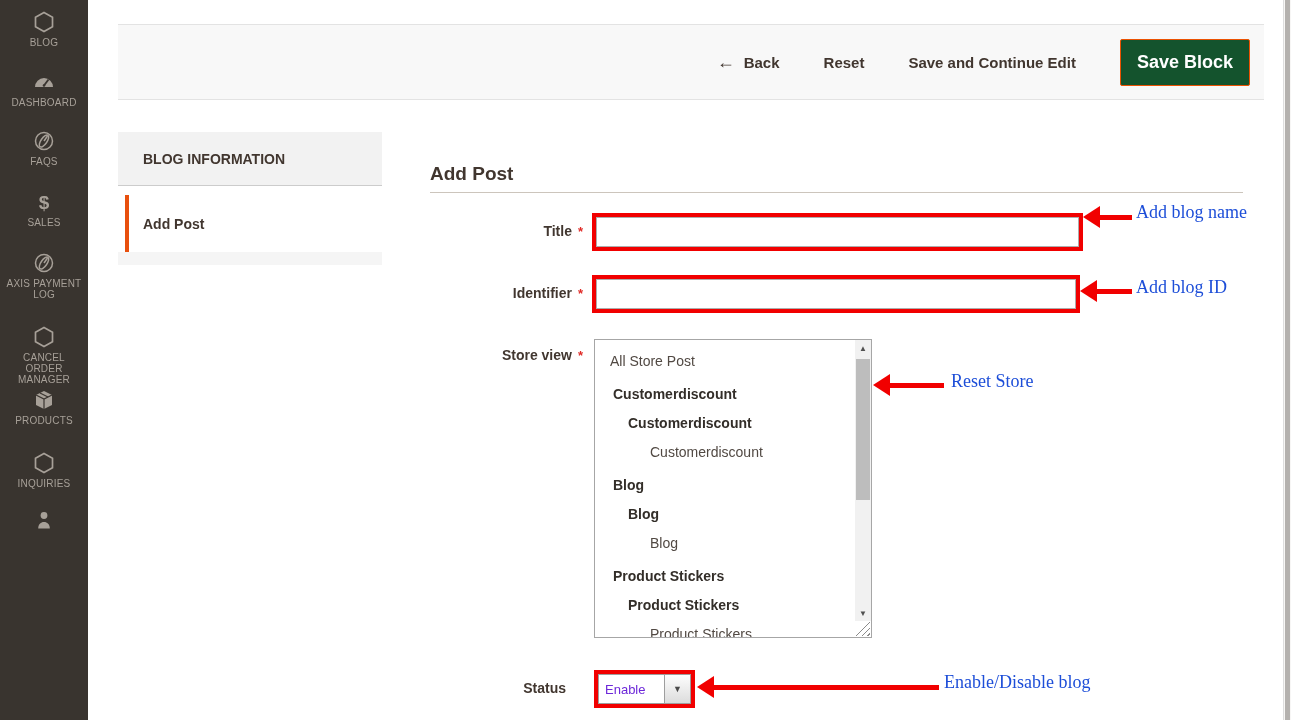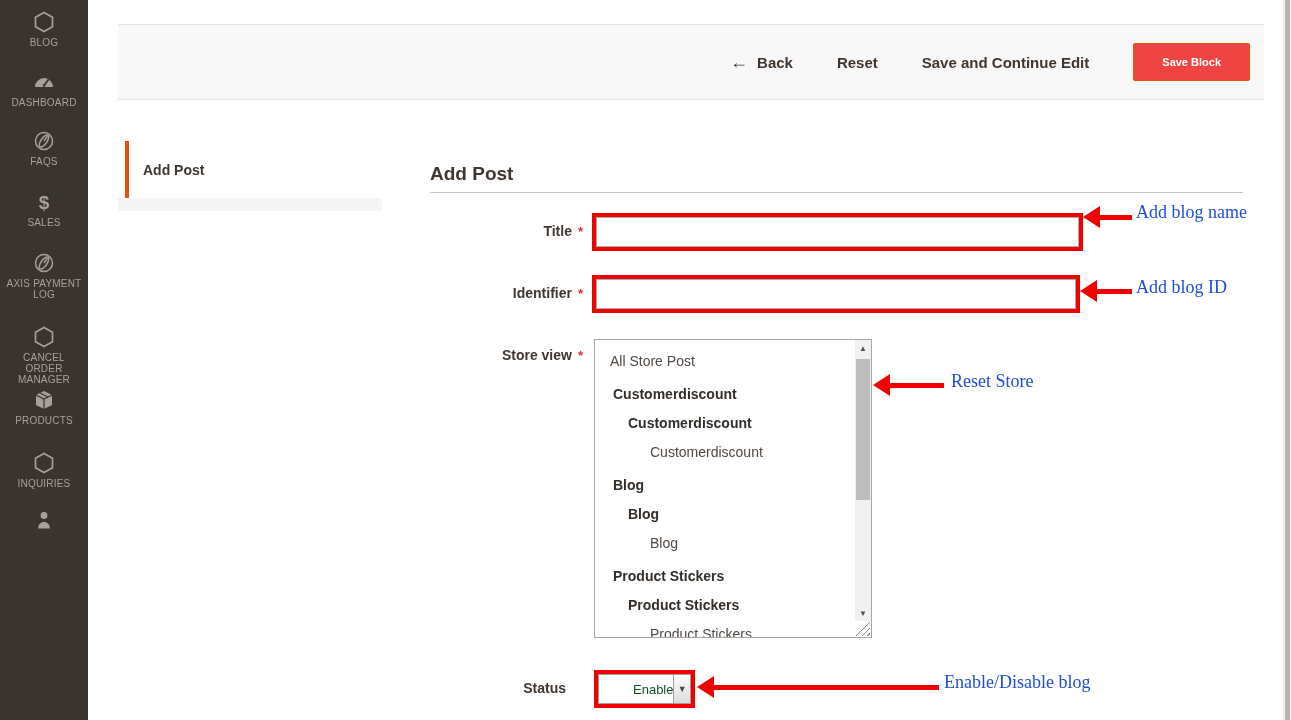--- a/index.html
+++ b/index.html
@@ -41,22 +41,22 @@
     background:#f8f8f8; border-top:1px solid #e3e3e3; border-bottom:1px solid #e3e3e3;
     display:flex; align-items:center; justify-content:flex-end; gap:44px;
     padding-right:14px;
   }
   .tb-link {
     font-size:15px; font-weight:700; color:#41362f; background:none; border:none;
     font-family:"Liberation Sans", sans-serif; cursor:pointer; display:flex; align-items:center; gap:9px;
   }
   .tb-link .arr { font-size:18px; font-weight:400; line-height:14px; }
   .btn-primary {
-    background:#ef4444; color:#fff; border:1px solid #eb5202; border-radius:2px;
-    font-size:11px; font-weight:700; padding:12px 28px; cursor:pointer;
+    background:#14532d; color:#fff; border:1px solid #eb5202; border-radius:2px;
+    font-size:18px; font-weight:700; padding:12px 16px; cursor:pointer;
     font-family:"Liberation Sans", sans-serif;
   }
 
   
   .panel { position:absolute; left:118px; top:132px; width:264px; }
   .panel-header {
     height:54px; background:#f2f2f2; border-bottom:1px solid #cccccc;
     display:flex; align-items:center; padding-left:25px;
     font-size:14px; font-weight:700; color:#41362f;
   }
@@ -119,21 +119,21 @@
     clip-path:polygon(100% 0, 100% 100%, 0 100%);
     cursor:nwse-resize;
   }
 
   
   .status-box { position:absolute; left:594px; top:670px; width:101px; height:38px; border:4px solid #f10000; background:#fff; }
   .sel {
     width:100%; height:100%; border:1px solid #9e9e9e; background:#fff;
     display:flex; align-items:stretch; cursor:pointer;
   }
-  .sel .val { flex:1; display:flex; align-items:center; padding-left:6px; font-size:13px; color:#14532d;margin-left:28px; }
+  .sel .val { flex:1; display:flex; align-items:center; padding-left:6px; font-size:13px; color:#6d28d9; }
   .sel .dd {
     width:26px; border-left:1px solid #9e9e9e;
     background:linear-gradient(#fdfdfd,#dcdcdc);
     display:flex; align-items:center; justify-content:center;
     font-size:9px; color:#4a4a4a;
   }
 
   
   .arrow-head {
     position:absolute; width:0; height:0;
@@ -235,20 +235,21 @@
   <button class="tb-link">
     <span>Reset</span>
   </button>
   <button class="tb-link">
     <span>Save and Continue Edit</span>
   </button>
   <button class="btn-primary">Save Block</button>
 </div>
 
 <div class="panel">
+  <div class="panel-header">BLOG INFORMATION</div>
   <div class="panel-gap"></div>
   <div class="panel-item">Add Post</div>
   <div class="panel-strip"></div>
 </div>
 
 <h1 class="page-title">Add Post</h1>
 <div class="form-divider"></div>
 
 <div class="f-label" style="left:430px; top:223px; width:153px;">
   <span>Title</span><span class="req">*</span>

